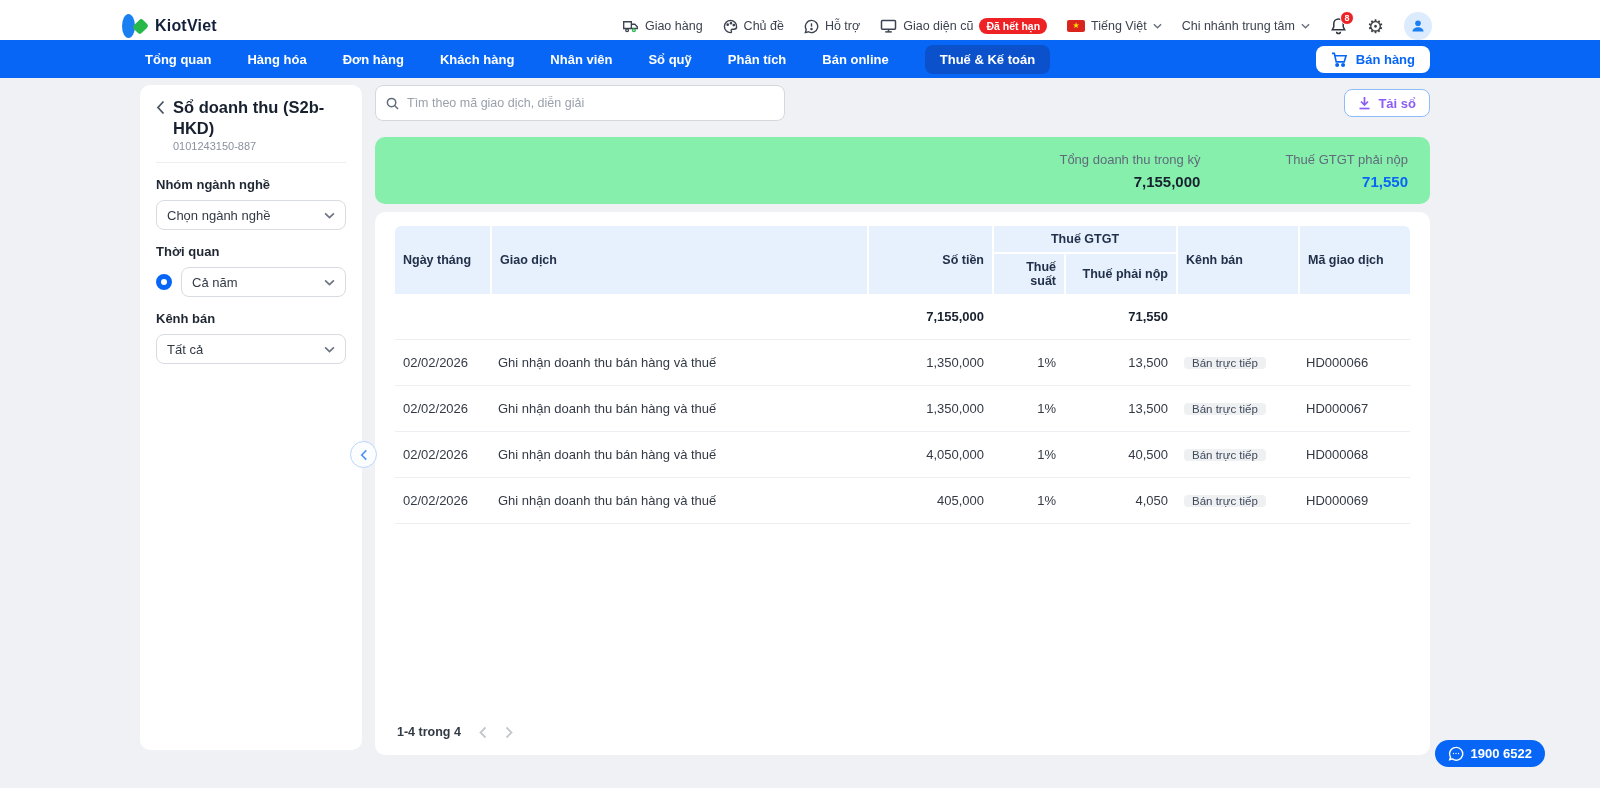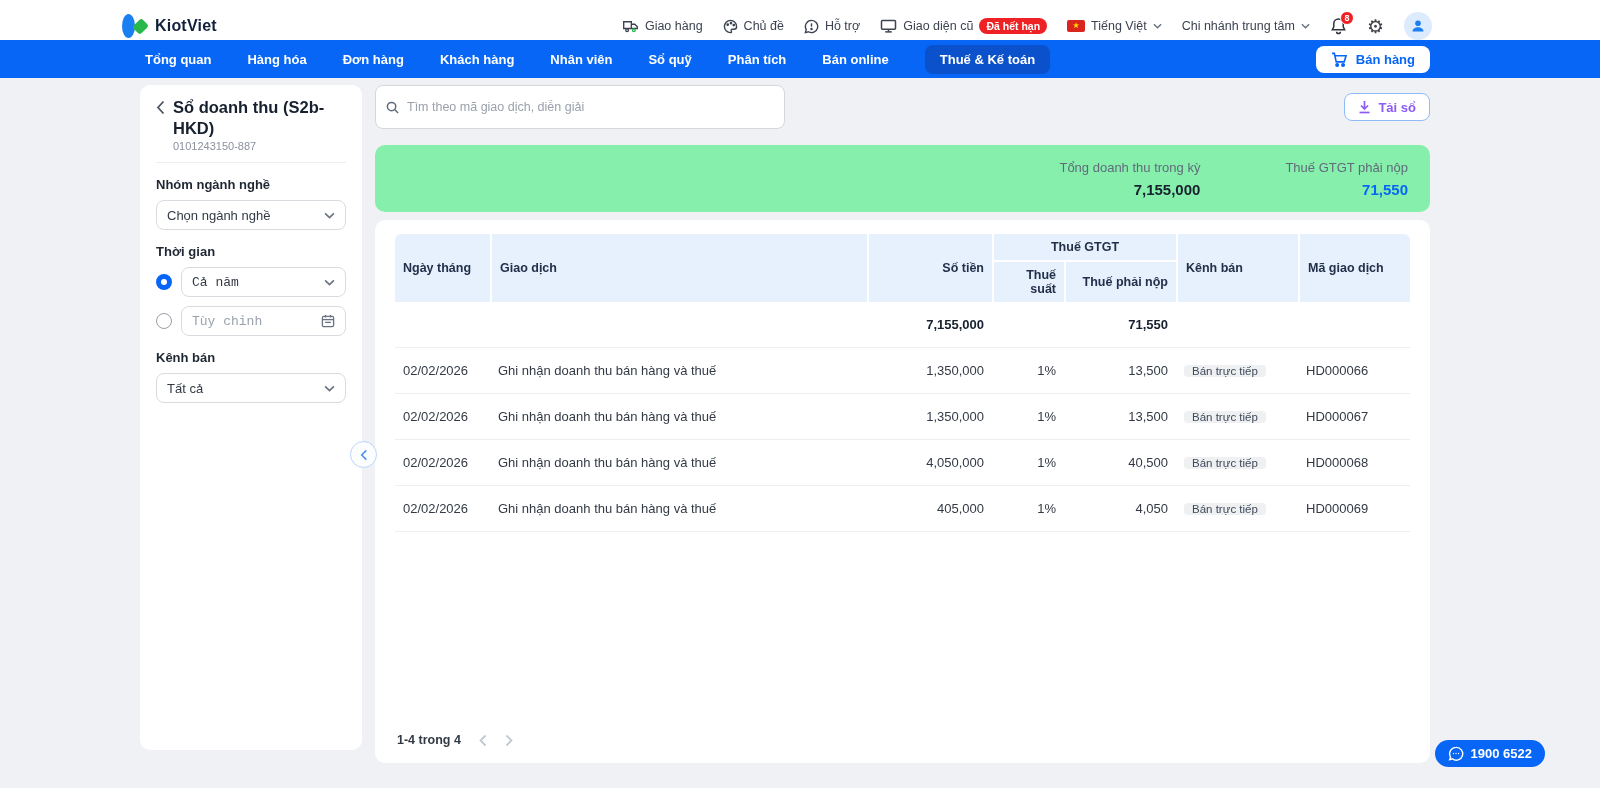--- a/index.html
+++ b/index.html
@@ -72,39 +72,39 @@
   .page-subtitle { font-size:11px; color:#8a919e; margin-top:2px; }
 
   .filter-label { font-size:13px; font-weight:700; color:#1f2733; margin:14px 0 8px; }
   .select, .input-box {
     display:flex; align-items:center; justify-content:space-between;
     border:1px solid #d8dbe0; border-radius:8px; height:30px;
     padding:0 10px; font-size:13px; color:#333a45; background:#fff; cursor:pointer;
   }
   .select .sel-chev, .input-box .cal { color:#6b7280; flex-shrink:0; }
   .radio-row { display:flex; align-items:center; gap:9px; margin-bottom:9px; }
-  .radio-row .select, .radio-row .input-box { flex:1;font-family:Liberation Mono, monospace; }
+  .radio-row .select, .radio-row .input-box { flex:1; }
   .radio { width:16px; height:16px; border-radius:50%; flex-shrink:0; cursor:pointer; }
   .radio.checked { border:5px solid #0766f5; background:#fff; }
   .radio.unchecked { border:1.5px solid #9aa0a8; background:#fff; }
   .input-box input { border:none; outline:none; width:100%; font-size:13px; font-family:inherit; color:#333a45; background:transparent; }
   .input-box input::placeholder { color:#9aa1ab; }
 
   
   .collapse-btn {
     position:absolute; left:350px; top:441px; width:27px; height:27px;
     border-radius:50%; background:#fbfdff; border:1px solid #b9d6fa;
     color:#4d90f5; display:flex; align-items:center; justify-content:center;
     cursor:pointer; z-index:5;
   }
 
   .main { flex:1; min-width:0; }
   .main-top { display:flex; align-items:center; margin-bottom:16px; }
   .search-box {
-    width:410px; height:44px; background:#fff; border:1px solid #d4d8dd;
+    width:410px; height:36px; background:#fff; border:1px solid #d4d8dd;
     border-radius:8px; display:flex; align-items:center; gap:8px; padding:0 10px;
   }
   .search-box .sicon { color:#5f6b7a; flex-shrink:0; }
   .search-box input { border:none; outline:none; flex:1; font-size:12.5px; font-family:inherit; color:#333; background:transparent; }
   .search-box input::placeholder { color:#9aa1ab; }
   .download-btn {
     margin-left:auto; background:#fff; border:1px solid #8fbcf9; color:#8b5cf6;
     display:flex; align-items:center; gap:7px; font-size:13px; font-weight:700;
     border-radius:8px; height:28px; padding:0 13px; cursor:pointer;
   }
@@ -295,44 +295,29 @@
     <div class="filter-label">Nhóm ngành nghề</div>
     <div class="select">
       <span>Chọn ngành nghề</span>
       <span class="sel-chev">
         <svg width="11" height="7" viewBox="0 0 10 6" fill="none" stroke="currentColor" stroke-width="1.5">
             <path d="M1 1l4 4 4-4"></path>
           </svg>
       </span>
     </div>
 
-    <div class="filter-label">Thời gian</div>
+    <div class="filter-label">Thời quan</div>
     <div class="radio-row">
       <span class="radio checked"></span>
       <div class="select">
         <span>Cả năm</span>
         <span class="sel-chev">
           <svg width="11" height="7" viewBox="0 0 10 6" fill="none" stroke="currentColor" stroke-width="1.5">
               <path d="M1 1l4 4 4-4"></path>
             </svg>
-        </span>
-      </div>
-    </div>
-    <div class="radio-row">
-      <span class="radio unchecked"></span>
-      <div class="input-box">
-        <input type="text" placeholder="Tùy chỉnh" style="">
-        <span class="cal">
-          <svg width="14" height="14" viewBox="0 0 15 15" fill="none" stroke="currentColor" stroke-width="1.4">
-            <rect x="1.5" y="2.5" width="12" height="11" rx="1.5"></rect>
-              <line x1="1.5" y1="6" x2="13.5" y2="6"></line>
-              <line x1="4.8" y1="1" x2="4.8" y2="3.8"></line>
-              <line x1="10.2" y1="1" x2="10.2" y2="3.8"></line>
-              <line x1="4.5" y1="9" x2="10.5" y2="9"></line>
-          </svg>
         </span>
       </div>
     </div>
 
     <div class="filter-label">Kênh bán</div>
     <div class="select">
       <span>Tất cả</span>
       <span class="sel-chev">
         <svg width="11" height="7" viewBox="0 0 10 6" fill="none" stroke="currentColor" stroke-width="1.5">
             <path d="M1 1l4 4 4-4"></path>

